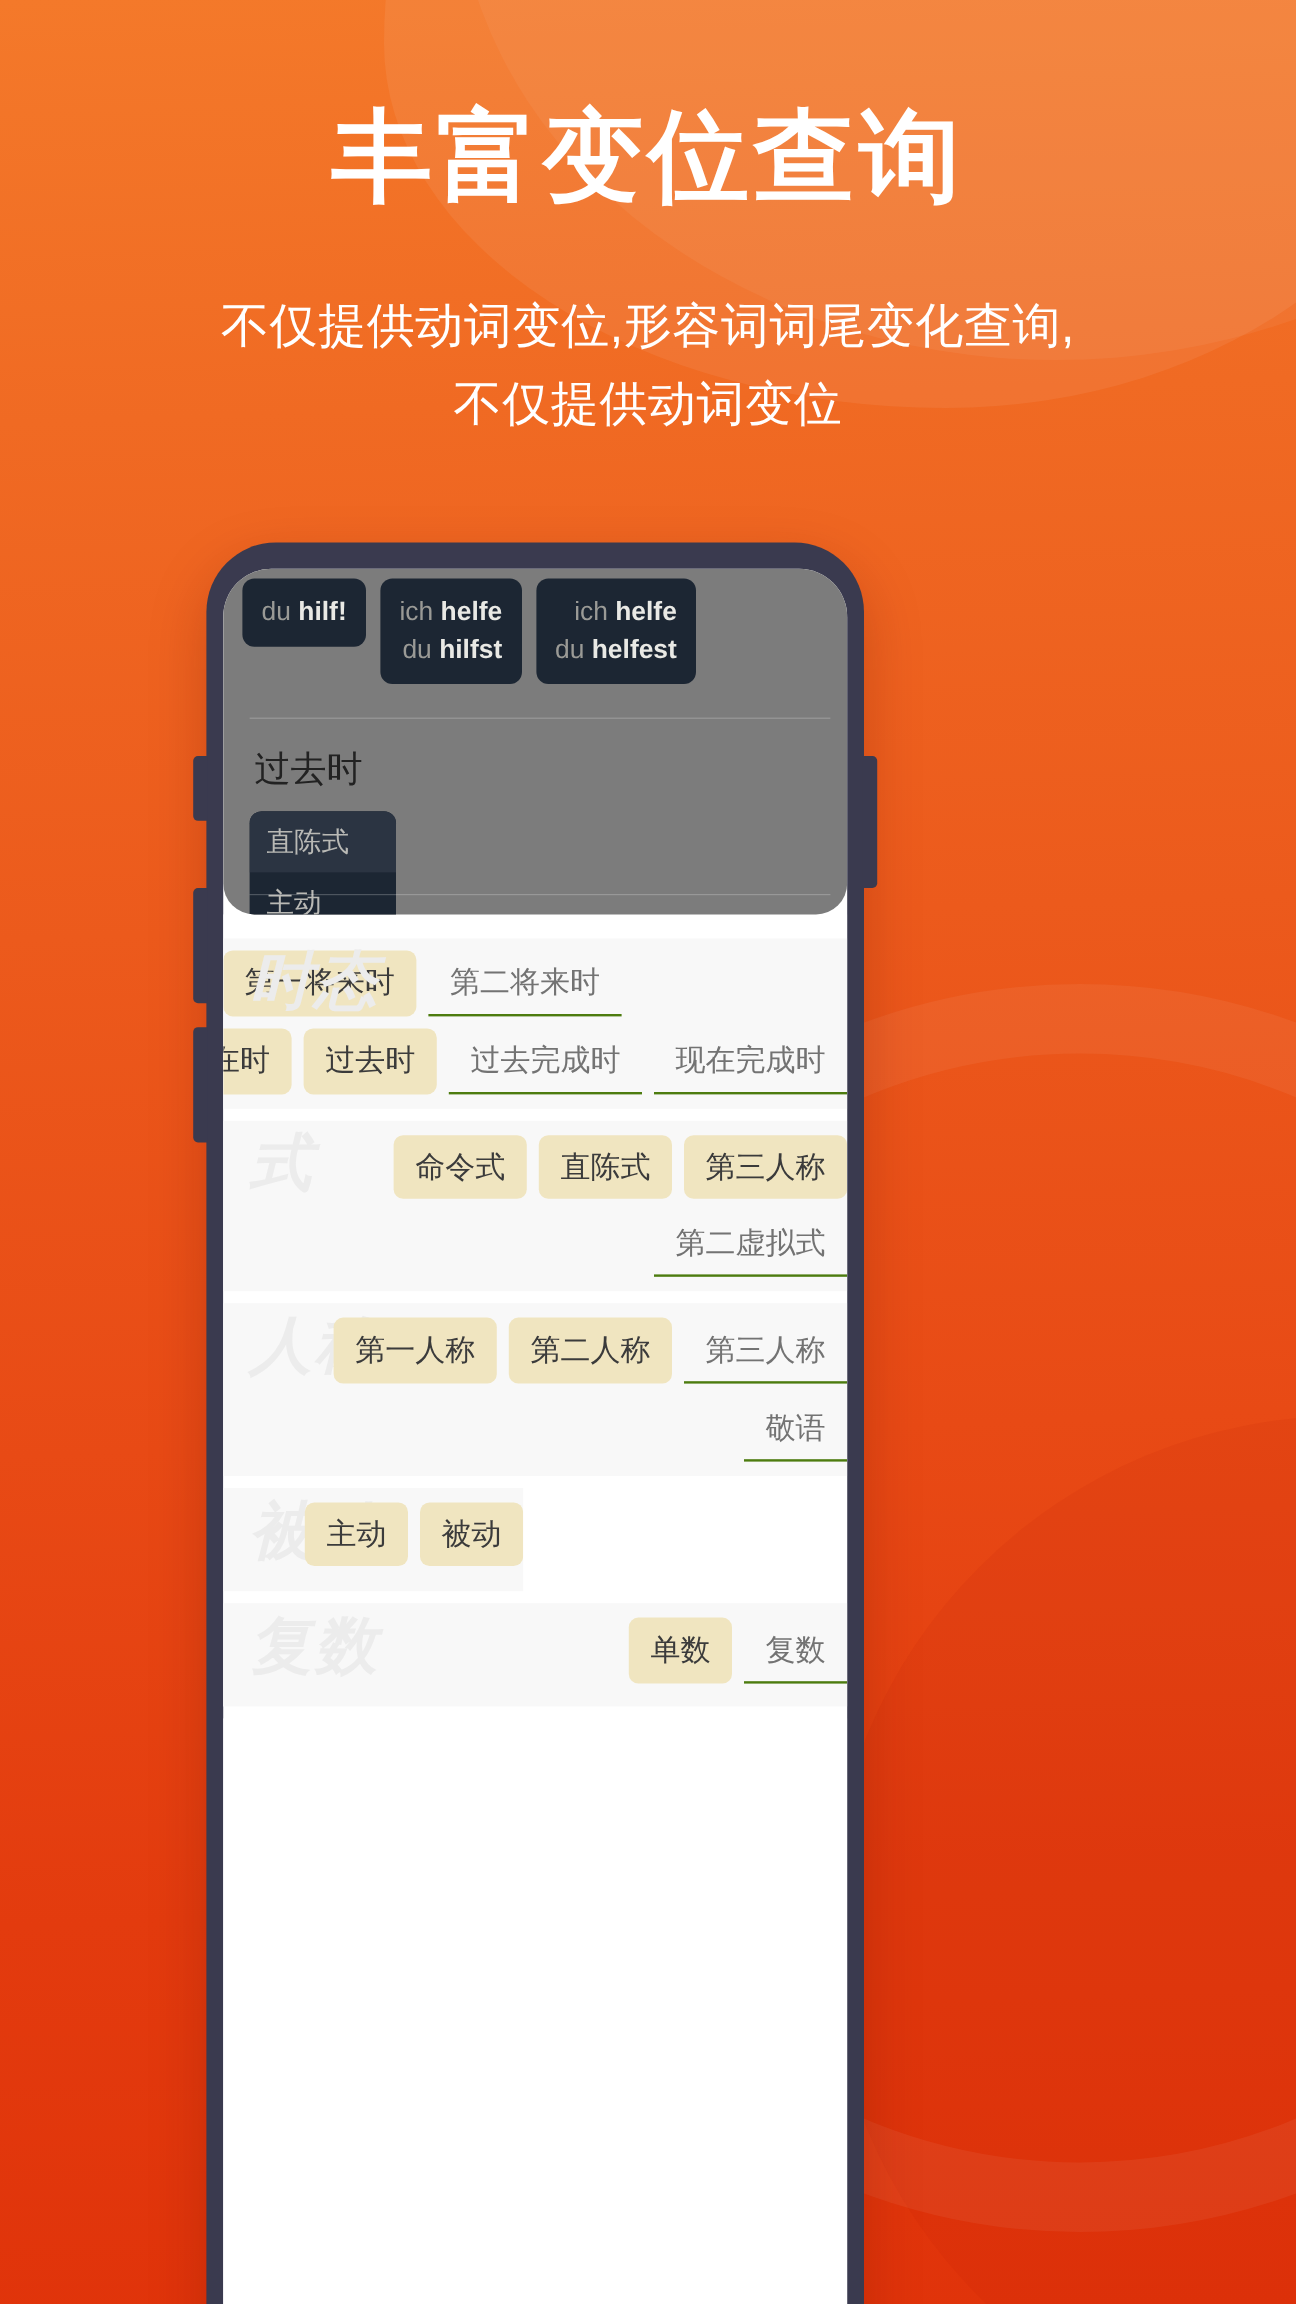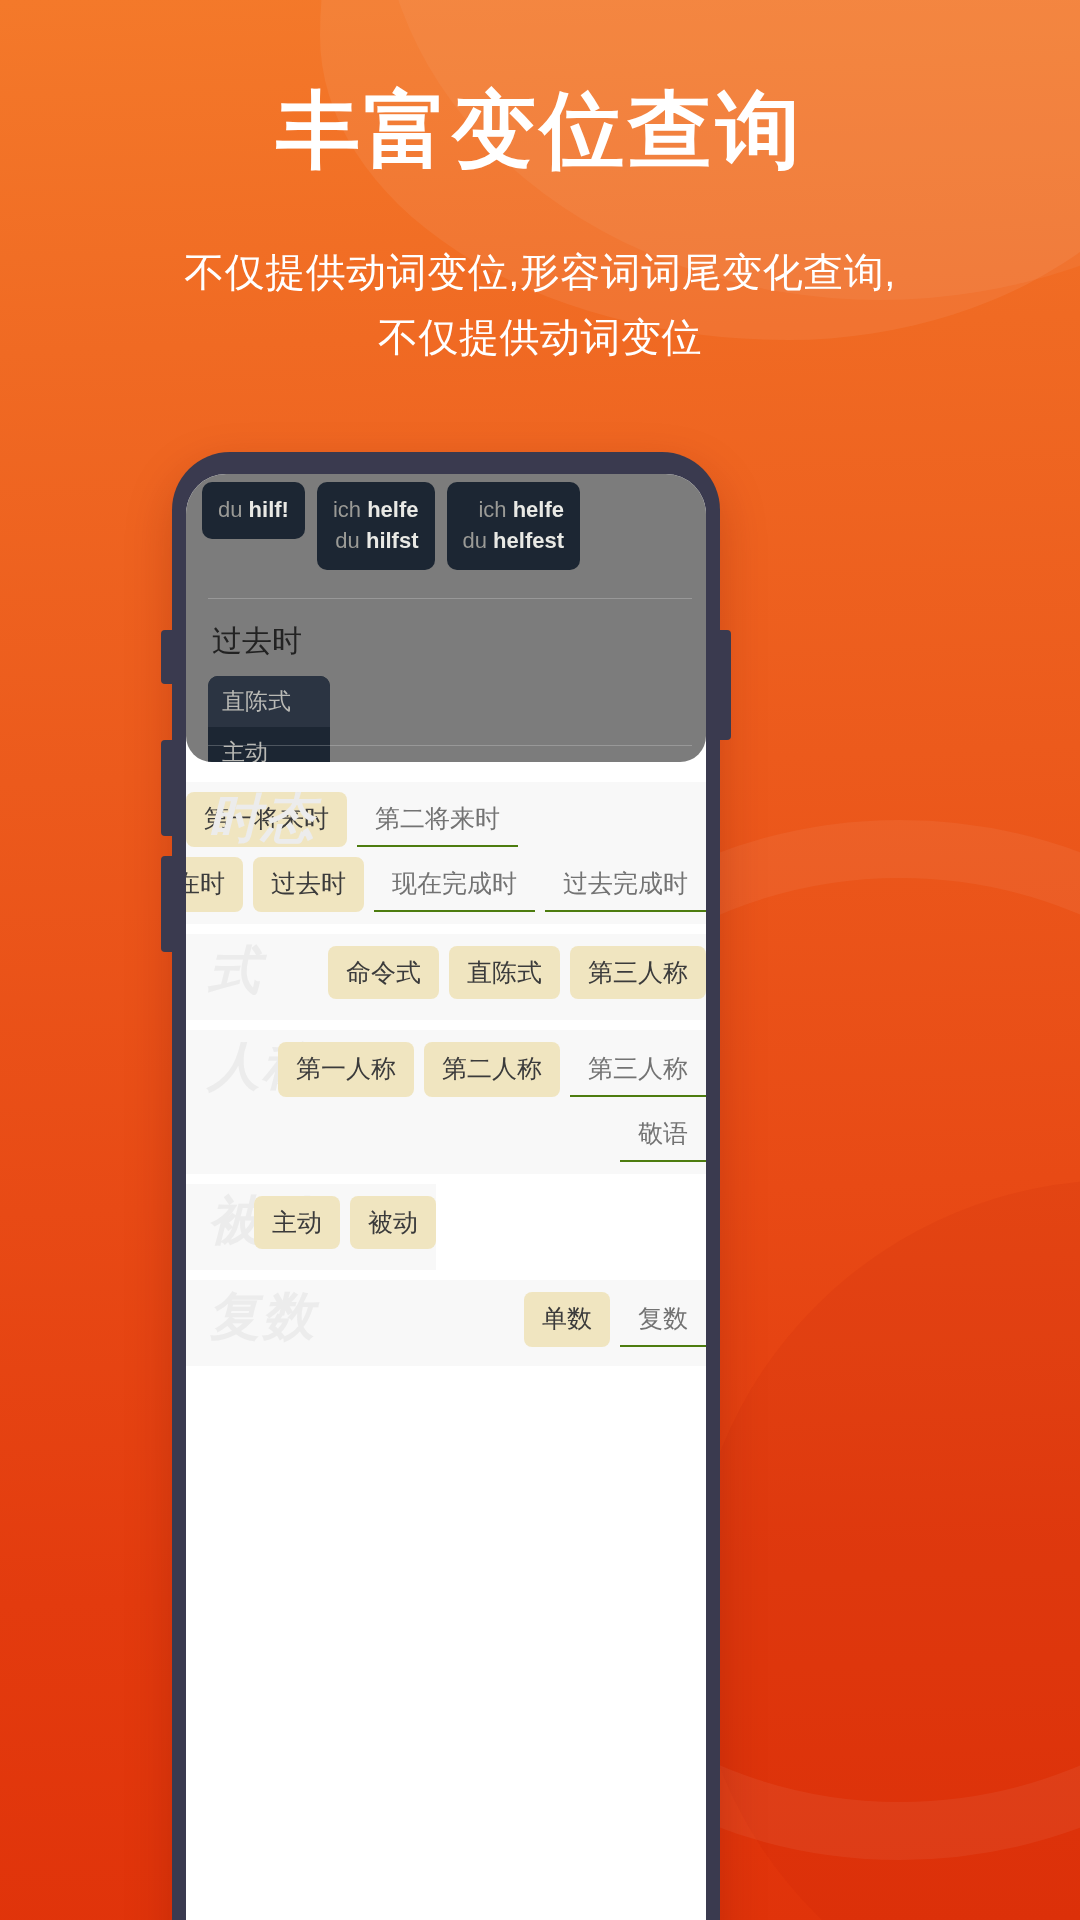--- a/index.html
+++ b/index.html
@@ -326,30 +326,31 @@
     <div class="sheet" id="filter-sheet">
         <div class="filter-group group-tense ">
           <div class="ghost">时态</div>
           <div class="row-a">
             <div class="chip">第一将来时</div>
             <div class="chip off">第二将来时</div>
           </div>
           <div class="row-b">
             <div class="chip">现在时</div>
             <div class="chip">过去时</div>
+            <div class="chip off">过去完成时</div>
             <div class="chip off">现在完成时</div>
-            <div class="chip off">过去完成时</div>
           </div>
         </div>
         <div class="filter-group  ">
           <div class="ghost">式</div>
           <div class="chips">
             <div class="chip">命令式</div>
             <div class="chip">直陈式</div>
             <div class="chip">第三人称</div>
+            <div class="chip off">第二虚拟式</div>
           </div>
         </div>
         <div class="filter-group  ">
           <div class="ghost">人称</div>
           <div class="chips">
             <div class="chip">第一人称</div>
             <div class="chip">第二人称</div>
             <div class="chip off">第三人称</div>
             <div class="chip off">敬语</div>
           </div>

